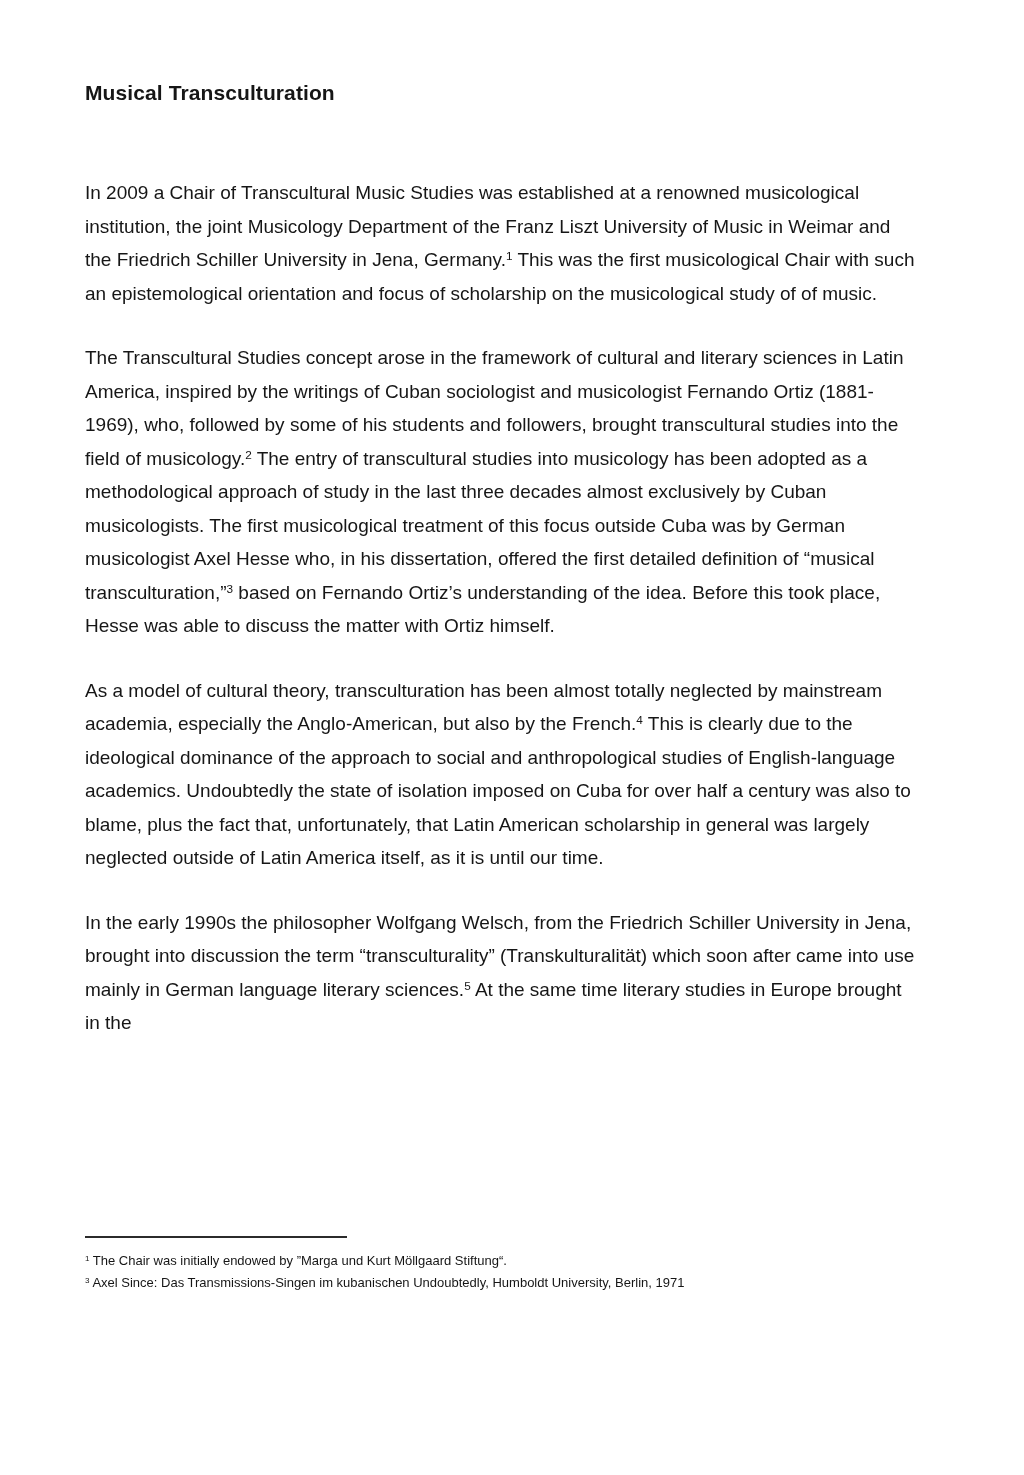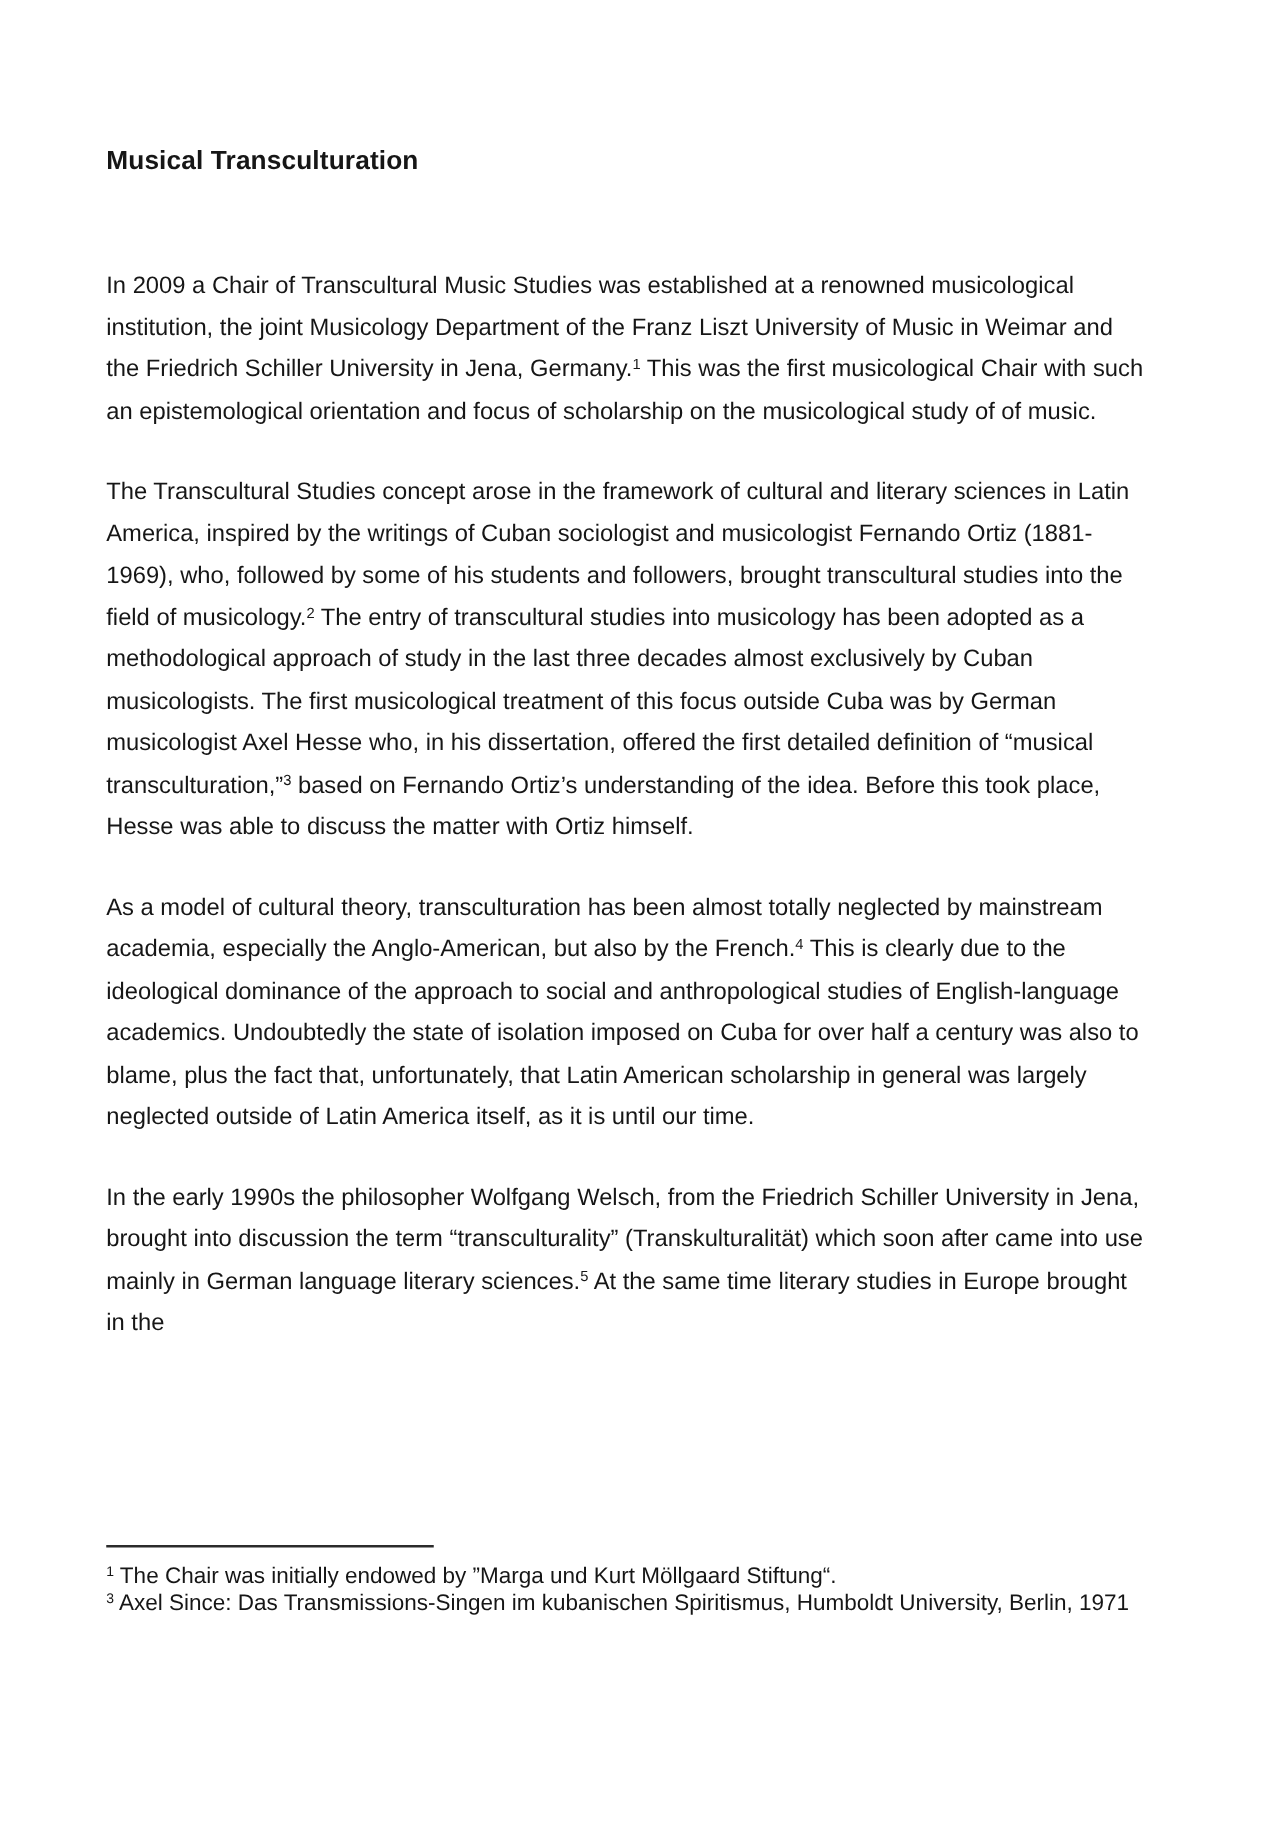--- a/index.html
+++ b/index.html
@@ -9,21 +9,21 @@
     background: #ffffff;
     color: #161616;
     font-family: "Liberation Sans", "DejaVu Sans", sans-serif;
     position: relative;
     overflow: hidden;
   }
   .page {
     position: absolute;
     inset: 0;
     box-sizing: border-box;
-    padding: 116px 0 0 85px;
+    padding: 80px 0 0 85px;
   }
   .doc-title {
     font-size: 21px;
     font-weight: 700;
     line-height: 26px;
     margin: 0 0 70px 0;
     letter-spacing: 0.1px;
   }
   .body-text { width: 834px; }
   .para {
@@ -45,21 +45,21 @@
     top: 1236px;
     width: 840px;
   }
   .fn-separator {
     width: 262px;
     height: 0;
     border-top: 2px solid #2b2b2b;
     margin: 0 0 12px 0;
   }
   .footnote {
-    font-size: 18px;
+    font-size: 13px;
     line-height: 21.5px;
     padding-left: 17px;
     text-indent: -17px;
   }
 </style>
 </head>
 <body>
 
 <div class="page">
 
@@ -69,17 +69,17 @@
       <p class="para"><span>In 2009 a Chair of Transcultural Music Studies was established at a renowned musicological institution, the joint Musicology Department of the Franz Liszt University of Music in Weimar and the Friedrich Schiller University in Jena, Germany.</span><span class="sup">1</span><span> This was the first musicological Chair with such an epistemological orientation and focus of scholarship on the musicological study of of music.</span></p>
       <p class="para"><span>The Transcultural Studies concept arose in the framework of cultural and literary sciences in Latin America, inspired by the writings of Cuban sociologist and musicologist Fernando Ortiz (1881-1969), who, followed by some of his students and followers, brought transcultural studies into the field of musicology.</span><span class="sup">2</span><span> The entry of transcultural studies into musicology has been adopted as a methodological approach of study in the last three decades almost exclusively by Cuban musicologists. The first musicological treatment of this focus outside Cuba was by German musicologist Axel Hesse who, in his dissertation, offered the first detailed definition of “musical transculturation,”</span><span class="sup">3</span><span> based on Fernando Ortiz’s understanding of the idea. Before this took place, Hesse was able to discuss the matter with Ortiz himself.</span></p>
       <p class="para"><span>As a model of cultural theory, transculturation has been almost totally neglected by mainstream academia, especially the Anglo-American, but also by the French.</span><span class="sup">4</span><span> This is clearly due to the ideological dominance of the approach to social and anthropological studies of English-language academics. Undoubtedly the state of isolation imposed on Cuba for over half a century was also to blame, plus the fact that, unfortunately, that Latin American scholarship in general was largely neglected outside of Latin America itself, as it is until our time.</span></p>
       <p class="para"><span>In the early 1990s the philosopher Wolfgang Welsch, from the Friedrich Schiller University in Jena, brought into discussion the term “transculturality” (</span><span class="italic">Transkulturalität</span><span>) which soon after came into use mainly in German language literary sciences.</span><span class="sup">5</span><span> At the same time literary studies in Europe brought in the</span></p>
     </section>
 
   <section class="footnote-area">
     <div class="fn-separator"></div>
     <div>
         <div class="footnote"><span class="sup">1</span><span> The Chair was initially endowed by ”Marga und Kurt Möllgaard Stiftung“.</span></div>
-        <div class="footnote"><span class="sup">3</span><span> Axel Since: </span><span class="italic">Das Transmissions-Singen im kubanischen Spiritismus</span><span>, Humboldt University, Berlin, 1971</span></div>
+        <div class="footnote"><span class="sup">3</span><span> Axel Since: </span><span class="italic">Das Transmissions-Singen im kubanischen Undoubtedly</span><span>, Humboldt University, Berlin, 1971</span></div>
       </div>
   </section>
 
 </div>
 
 </body></html>

